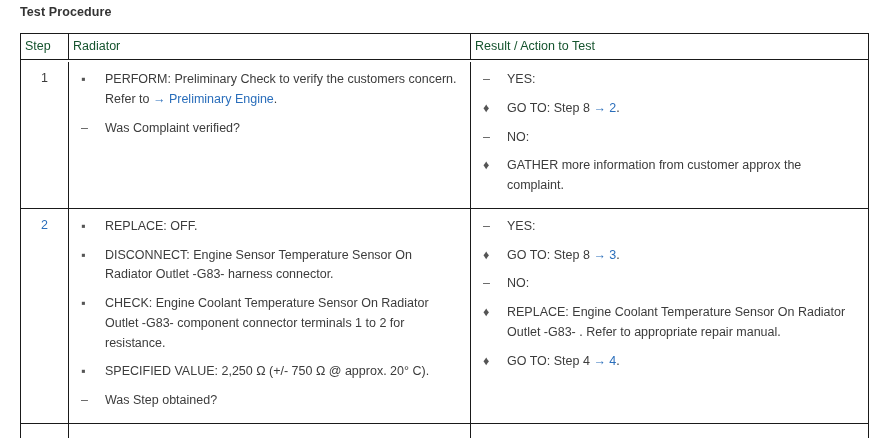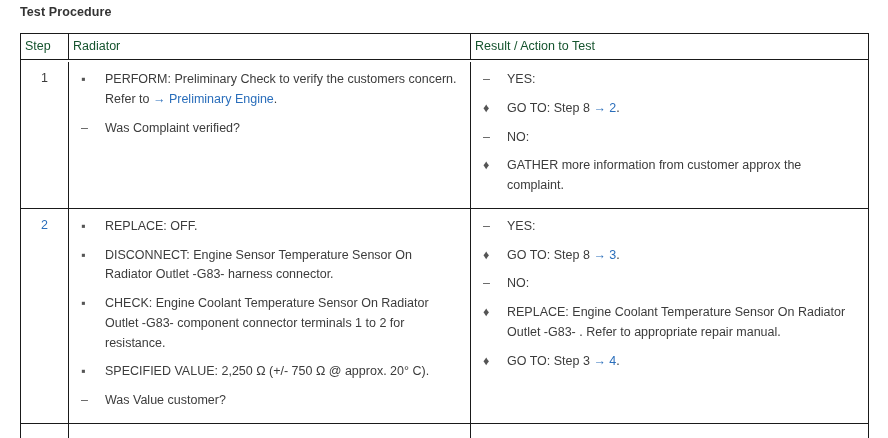--- a/index.html
+++ b/index.html
@@ -171,30 +171,30 @@
             </td>
           </tr>
           <tr>
             <td class="step-cell"><span class="steplink">2</span></td>
             <td class="body-cell">
               <ul class="blist">
                 <li class="mk-square"><span class="mk">▪</span><span><span>REPLACE: OFF.</span></span></li>
                 <li class="mk-square"><span class="mk">▪</span><span><span>DISCONNECT: Engine Sensor Temperature Sensor On Radiator Outlet -G83- harness connector.</span></span></li>
                 <li class="mk-square"><span class="mk">▪</span><span><span>CHECK: Engine Coolant Temperature Sensor On Radiator Outlet -G83- component connector terminals 1 to 2 for resistance.</span></span></li>
                 <li class="mk-square"><span class="mk">▪</span><span><span>SPECIFIED VALUE: 2,250 Ω (+/- 750 Ω @ approx. 20° C).</span></span></li>
-                <li class="mk-dash"><span class="mk">–</span><span><span>Was Value customer?</span></span></li>
+                <li class="mk-dash"><span class="mk">–</span><span><span>Was Step obtained?</span></span></li>
               </ul>
             </td>
             <td class="body-cell">
               <ul class="blist">
                 <li class="mk-dash"><span class="mk">–</span><span><span>YES:</span></span></li>
                 <li class="mk-diamond"><span class="mk">♦</span><span><span>GO TO: Step 8 </span><span class="lnk">→ 3</span><span>.</span></span></li>
                 <li class="mk-dash"><span class="mk">–</span><span><span>NO:</span></span></li>
                 <li class="mk-diamond"><span class="mk">♦</span><span><span>REPLACE: Engine Coolant Temperature Sensor On Radiator Outlet -G83- . Refer to appropriate repair manual.</span></span></li>
-                <li class="mk-diamond"><span class="mk">♦</span><span><span>GO TO: Step 3 </span><span class="lnk">→ 4</span><span>.</span></span></li>
+                <li class="mk-diamond"><span class="mk">♦</span><span><span>GO TO: Step 4 </span><span class="lnk">→ 4</span><span>.</span></span></li>
               </ul>
             </td>
           </tr>
           <tr class="partial">
             <td class="step-cell"></td>
             <td class="body-cell"></td>
             <td class="body-cell"></td>
           </tr>
         </tbody>
     </table>

